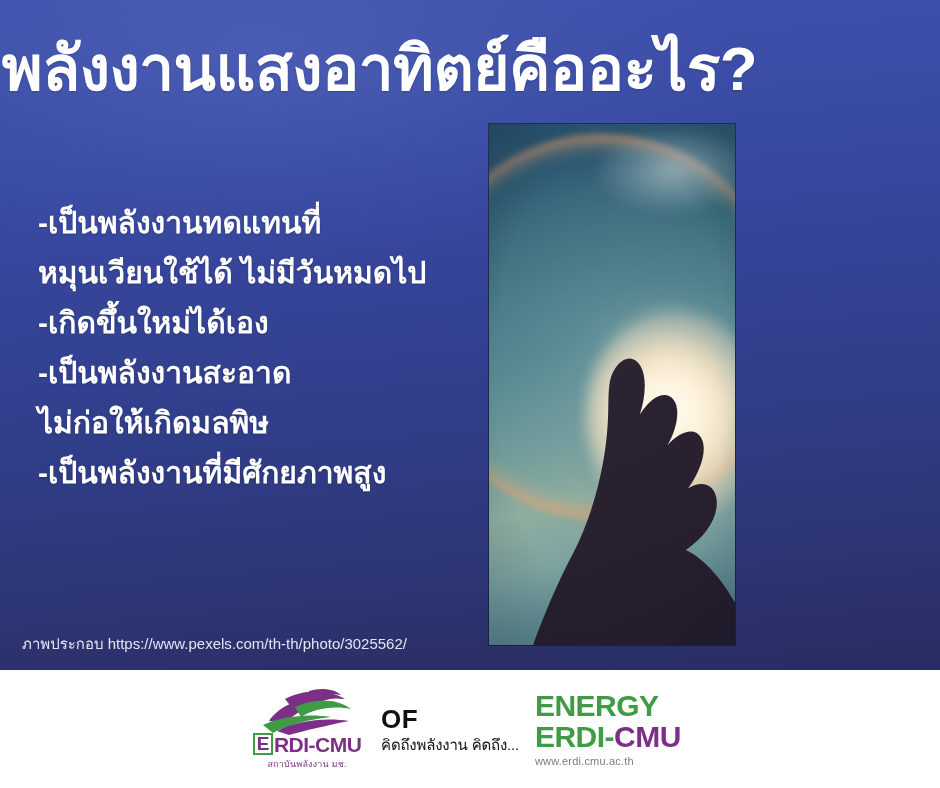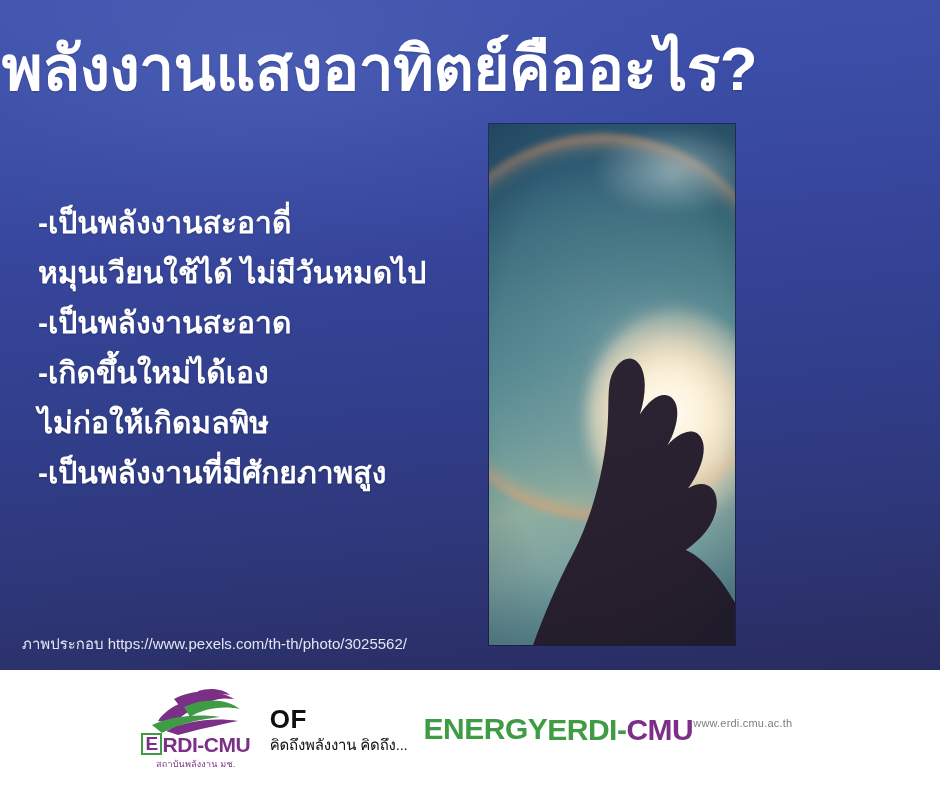--- a/index.html
+++ b/index.html
@@ -287,21 +287,21 @@
     font-size: 15px;
     color: #111111;
     margin-top: 1px;
     line-height: 18px;
     letter-spacing: -0.2px;
   }
 
   
   .energy-block {
     display: flex;
-    flex-direction: row;
+    flex-direction: column;
     justify-content: center;
     margin-left: 2px;
   }
   .energy-line1 {
     font-size: 30px;
     font-weight: bold;
     color: #3f9c45;
     line-height: 30px;
     letter-spacing: -0.5px;
   }
@@ -323,24 +323,24 @@
 </head>
 <body>
 
 <div id="poster">
 
   <div class="blue-panel"></div>
 
   <div class="title">พลังงานแสงอาทิตย์คืออะไร?</div>
 
   <div class="body-block">
-    <div class="body-line">-เป็นพลังงานสะอาดี่</div>
+    <div class="body-line">-เป็นพลังงานทดแทนที่</div>
     <div class="body-line">หมุนเวียนใช้ได้ ไม่มีวันหมดไป</div>
+    <div class="body-line">-เกิดขึ้นใหม่ได้เอง</div>
     <div class="body-line">-เป็นพลังงานสะอาด</div>
-    <div class="body-line">-เกิดขึ้นใหม่ได้เอง</div>
     <div class="body-line">ไม่ก่อให้เกิดมลพิษ</div>
     <div class="body-line">-เป็นพลังงานที่มีศักยภาพสูง</div>
   </div>
 
   <div class="photo-frame">
     <div class="photo-inner">
       <div class="sky"></div>
       <div class="halo-soft"></div>
       <div class="halo"></div>
       <div class="sunglow"></div>

